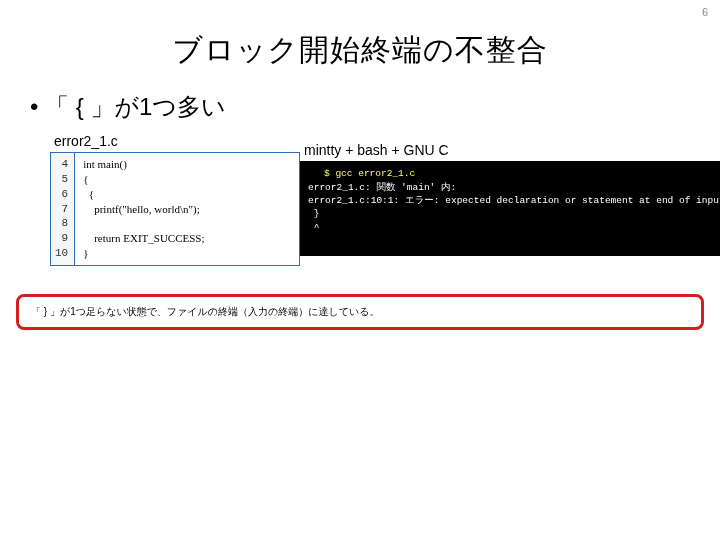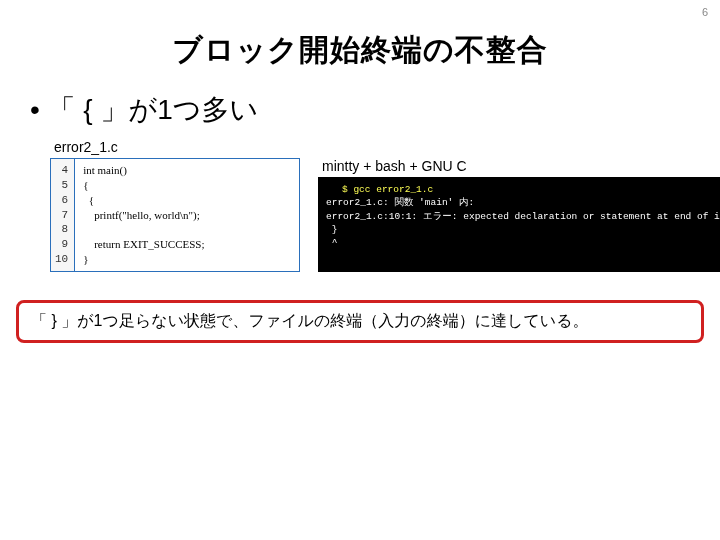--- a/index.html
+++ b/index.html
@@ -15,33 +15,33 @@
   .page-number {
     position: absolute;
     top: 6px;
     right: 12px;
     font-size: 11px;
     color: #888;
   }
   .title {
     text-align: center;
     font-size: 30px;
-    font-weight: bold;
+    font-weight: normal;
     margin-top: 30px;
     letter-spacing: 1px;
   }
   .bullet {
-    font-size: 28px;
+    font-size: 24px;
     margin: 20px 0 10px 30px;
   }
   .panels {
     display: flex;
-    gap: 18px;
+    gap: 0;
     margin: 6px 24px 0 50px;
-    align-items: flex-end;
+    align-items: center;
   }
   .panel-left { flex: 0 0 250px; }
   .panel-right { flex: 1; }
   .panel-label {
     font-size: 14px;
     margin-bottom: 3px;
     padding-left: 4px;
   }
   .code-box {
     border: 1px solid #2a6fbb;
@@ -72,21 +72,21 @@
     padding: 6px 8px 14px 8px;
     white-space: pre;
     min-height: 95px;
   }
   .cmd { color: #ffff55; margin-left: 16px; }
   .callout {
     margin: 28px 16px 0 16px;
     border: 3px solid #d02020;
     border-radius: 8px;
     padding: 8px 12px;
-    font-size: 16px;
+    font-size: 10px;
   }
 </style>
 </head>
 <body>
 
 <div class="page-number">6</div>
 
 <div class="title">ブロック開始終端の不整合</div>
 
 <div class="bullet">• 「 { 」が1つ多い</div>

